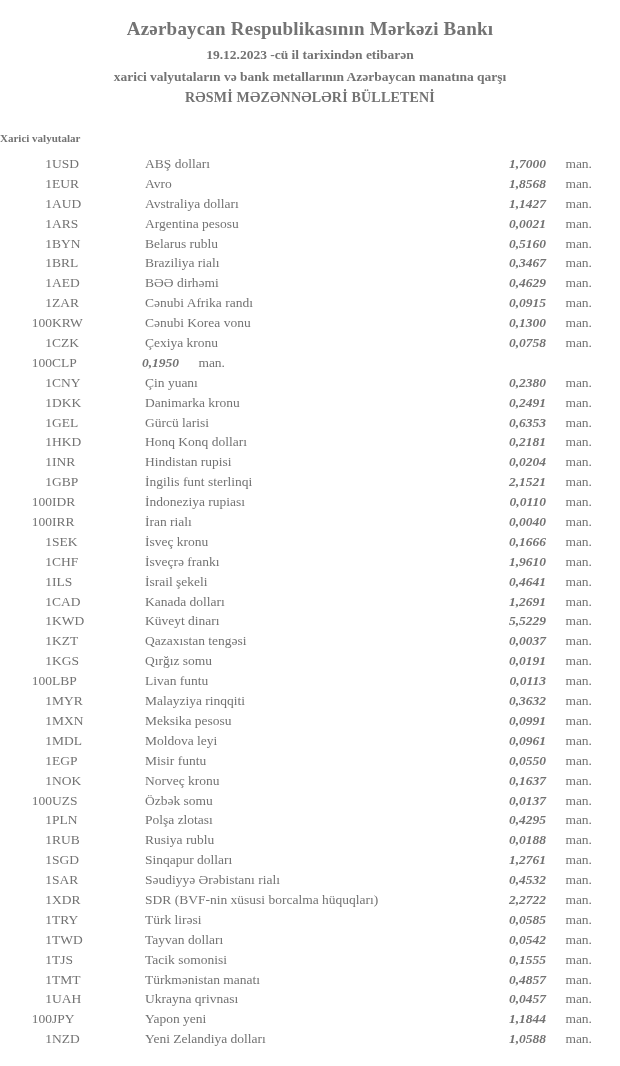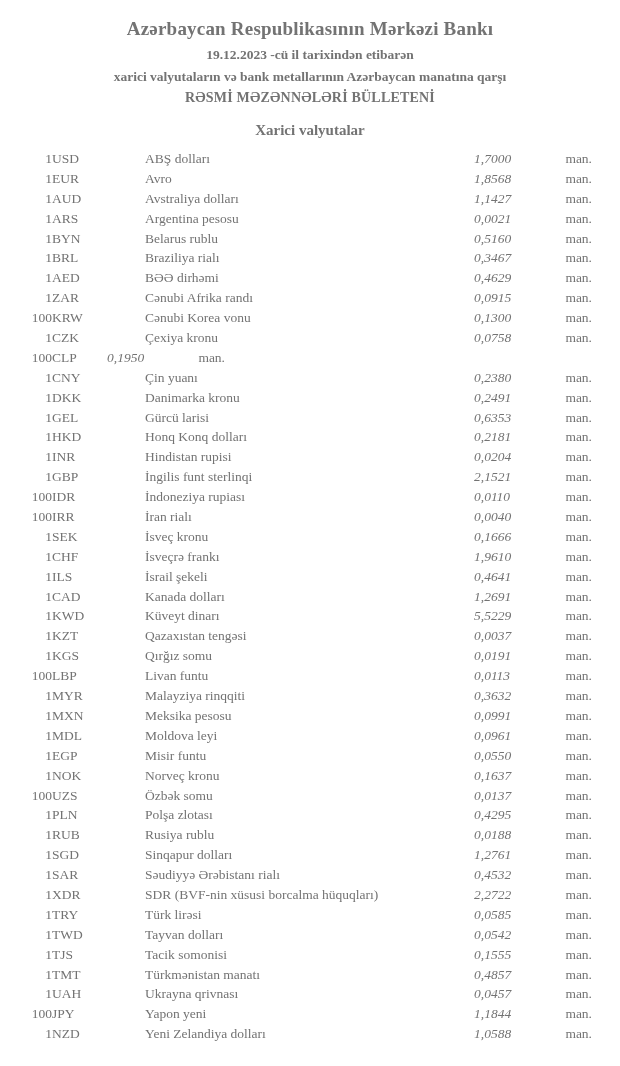--- a/index.html
+++ b/index.html
@@ -36,24 +36,24 @@
     font-weight: bold;
     margin: 0 0 5px 0;
   }
   .subtitle-2 {
     font-size: 14px;
     font-weight: bold;
     letter-spacing: 0.2px;
     margin: 0;
   }
   .section-title {
-    text-align: center;
-    font-size: 15px;
-    font-weight: bold;
-    margin: 16px 0 0 0;
+    text-align: left;
+    font-size: 11px;
+    font-weight: bold;
+    margin: 26px 0 0 0;
   }
   .rates-table {
     margin: 10px 28px 0 26px; 
   }
   .row {
     display: flex;
     align-items: baseline;
     height: 19.9px;
     line-height: 19.9px;
     font-size: 13.5px;
@@ -69,21 +69,22 @@
   }
   .cname {
     flex: 1 1 auto;
     text-align: left;
     padding-left: 2px;
     overflow: hidden;
     margin-left: 36px;
   }
   .rate {
     flex: 0 0 72px;
-    font-weight: normal;
+    text-align: right;
+    font-weight: bold;
     font-style: italic;
   }
   .unit {
     flex: 0 0 46px;
     text-align: right;
   }
 </style>
 </head>
 <body>
 

